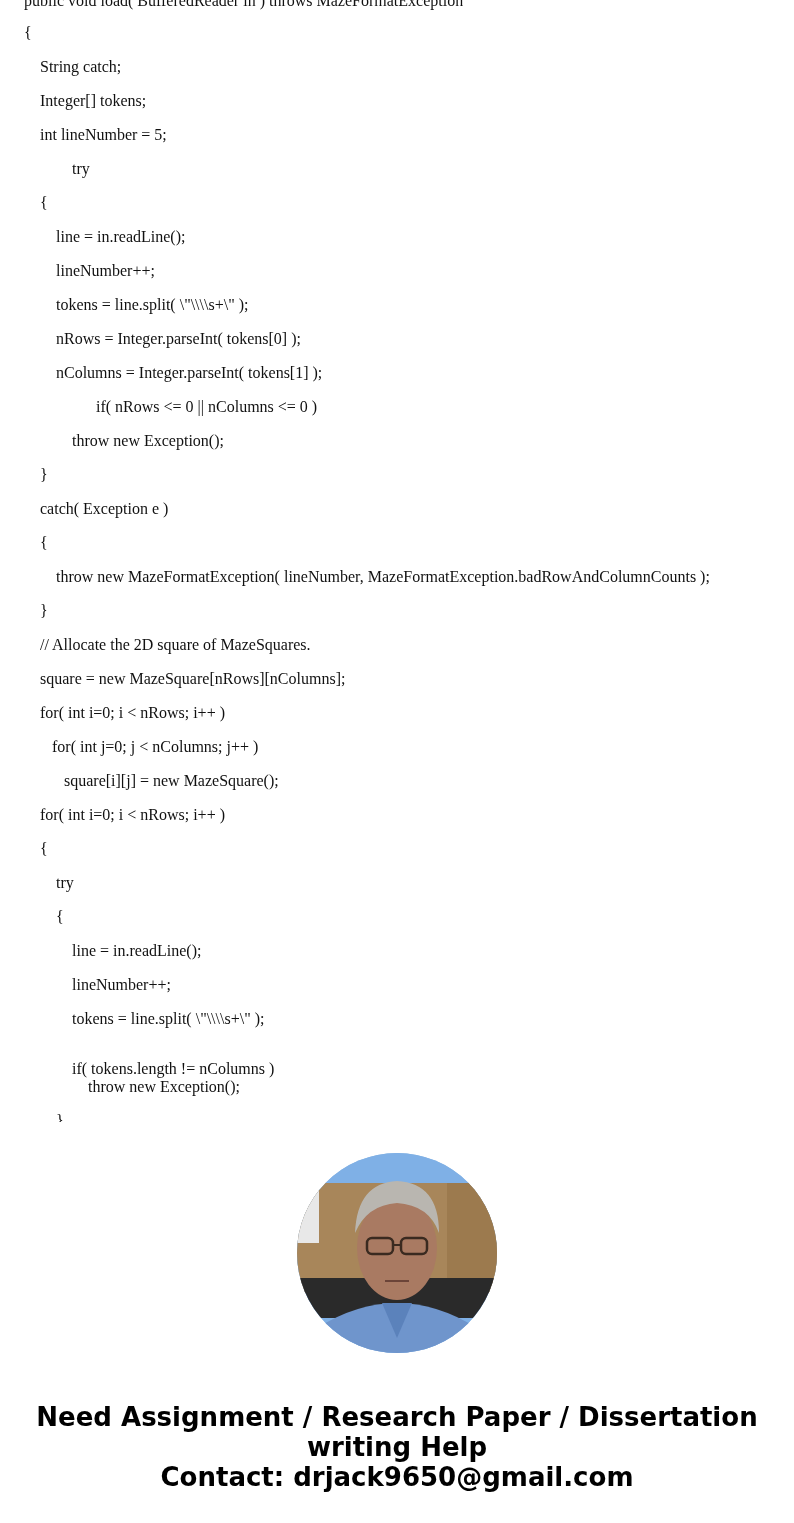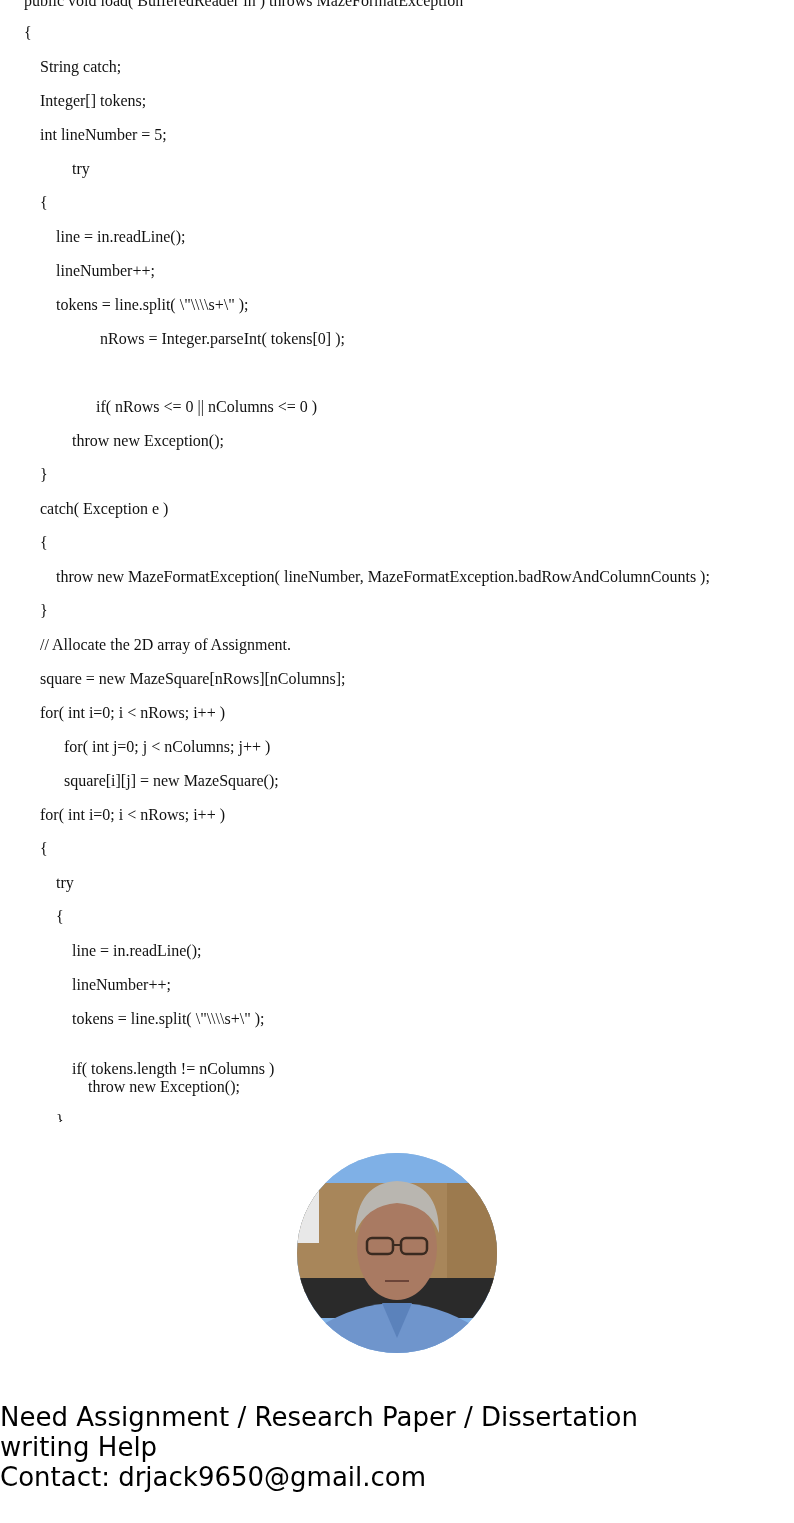--- a/index.html
+++ b/index.html
@@ -12,52 +12,53 @@
       font-family: "Liberation Serif", serif;
       font-size: 16px; color: #111111; white-space: pre; line-height: 20px;
     }
     .avatar {
       position: absolute; left: 297px; top: 1153px; width: 200px; height: 200px;
       border-radius: 50%; overflow: hidden;
       background: #8fb7e0;
     }
     .avatar svg { display: block; }
     .promo {
-      position: absolute; left: 0; top: 1402px; width: 794px; 
-      font-family: "DejaVu Sans", sans-serif; font-weight: normal; font-size: 26px;
+      position: absolute; left: 0; top: 1402px; width: 794px; text-align: center;
+      font-family: "DejaVu Sans", sans-serif; font-weight: bold; font-size: 26px;
       line-height: 30px; color: #000000;
     }
     .promo div { white-space: nowrap; }
   </style>
 </head>
 <body>
 
 <div class="code-area" id="code-area">
     <div class="code-line" style="left: 24px; top: -9px;">public void load( BufferedReader in ) throws MazeFormatException</div>
     <div class="code-line" style="left: 24px; top: 23px;">{</div>
     <div class="code-line" style="left: 40px; top: 57px;">String catch;</div>
     <div class="code-line" style="left: 40px; top: 91px;">Integer[] tokens;</div>
     <div class="code-line" style="left: 40px; top: 125px;">int lineNumber = 5;</div>
     <div class="code-line" style="left: 72px; top: 159px;">try</div>
     <div class="code-line" style="left: 40px; top: 193px;">{</div>
     <div class="code-line" style="left: 56px; top: 227px;">line = in.readLine();</div>
     <div class="code-line" style="left: 56px; top: 261px;">lineNumber++;</div>
     <div class="code-line" style="left: 56px; top: 295px;">tokens = line.split( \"\\\\s+\" );</div>
-    <div class="code-line" style="left: 56px; top: 329px; margin-left: 44px;">nRows = Integer.parseInt( tokens[0] );</div>
+    <div class="code-line" style="left: 56px; top: 329px;">nRows = Integer.parseInt( tokens[0] );</div>
+    <div class="code-line" style="left: 56px; top: 363px;">nColumns = Integer.parseInt( tokens[1] );</div>
     <div class="code-line" style="left: 56px; top: 397px; margin-left: 40px;">if( nRows &lt;= 0 || nColumns &lt;= 0 )</div>
     <div class="code-line" style="left: 72px; top: 431px;">throw new Exception();</div>
     <div class="code-line" style="left: 40px; top: 465px;">}</div>
     <div class="code-line" style="left: 40px; top: 499px;">catch( Exception e )</div>
     <div class="code-line" style="left: 40px; top: 533px;">{</div>
     <div class="code-line" style="left: 56px; top: 567px;">throw new MazeFormatException( lineNumber, MazeFormatException.badRowAndColumnCounts );</div>
     <div class="code-line" style="left: 40px; top: 601px;">}</div>
-    <div class="code-line" style="left: 40px; top: 635px;">// Allocate the 2D array of Assignment.</div>
+    <div class="code-line" style="left: 40px; top: 635px;">// Allocate the 2D square of MazeSquares.</div>
     <div class="code-line" style="left: 40px; top: 669px;">square = new MazeSquare[nRows][nColumns];</div>
     <div class="code-line" style="left: 40px; top: 703px;">for( int i=0; i &lt; nRows; i++ )</div>
-    <div class="code-line" style="left: 52px; top: 737px; margin-left: 12px;">for( int j=0; j &lt; nColumns; j++ )</div>
+    <div class="code-line" style="left: 52px; top: 737px;">for( int j=0; j &lt; nColumns; j++ )</div>
     <div class="code-line" style="left: 64px; top: 771px;">square[i][j] = new MazeSquare();</div>
     <div class="code-line" style="left: 40px; top: 805px;">for( int i=0; i &lt; nRows; i++ )</div>
     <div class="code-line" style="left: 40px; top: 839px;">{</div>
     <div class="code-line" style="left: 56px; top: 873px;">try</div>
     <div class="code-line" style="left: 56px; top: 907px;">{</div>
     <div class="code-line" style="left: 72px; top: 941px;">line = in.readLine();</div>
     <div class="code-line" style="left: 72px; top: 975px;">lineNumber++;</div>
     <div class="code-line" style="left: 72px; top: 1009px;">tokens = line.split( \"\\\\s+\" );</div>
     <div class="code-line" style="left: 72px; top: 1043px; margin-top: 16px;">if( tokens.length != nColumns )</div>
     <div class="code-line" style="left: 88px; top: 1077px;">throw new Exception();</div>

